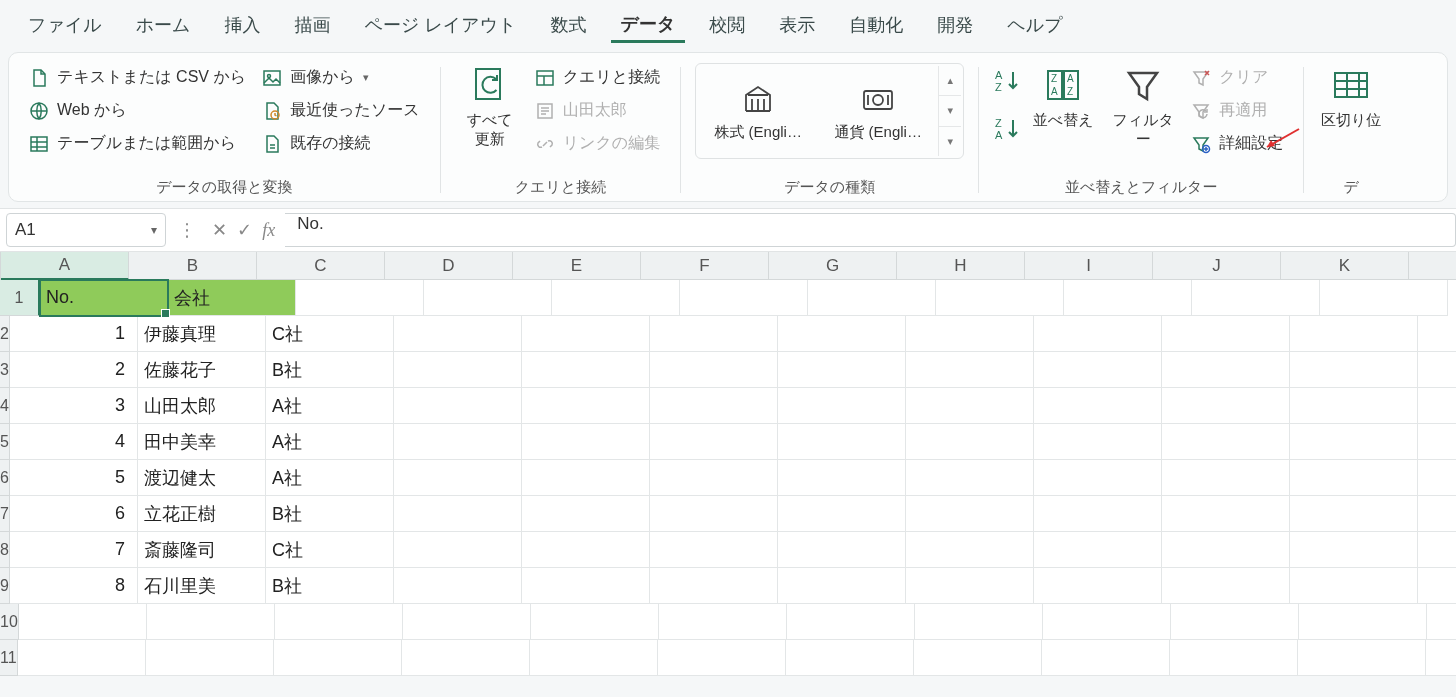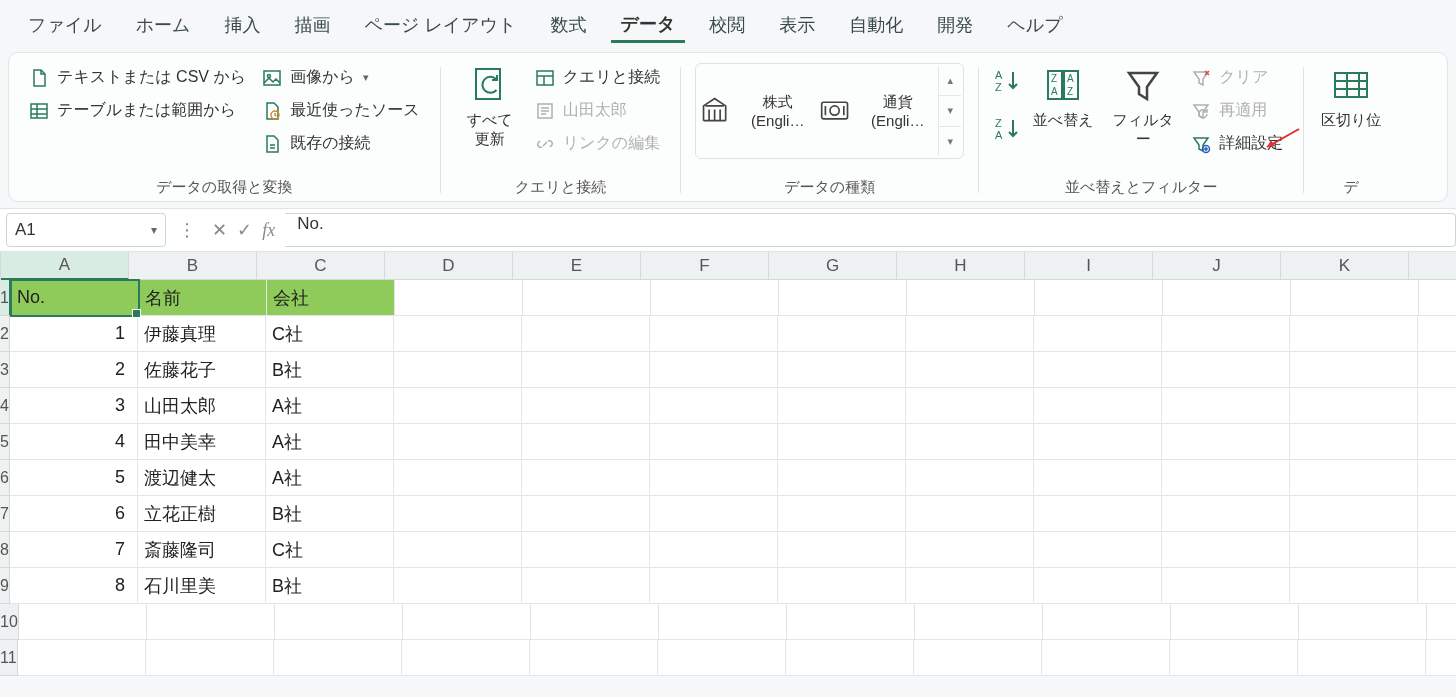--- a/index.html
+++ b/index.html
@@ -101,21 +101,21 @@
   .gallery {
     display: flex;
     align-items: center;
     border: 1px solid #dfe2e3;
     border-radius: 6px;
     padding: 2px;
     height: 96px;
   }
   .gallery-item {
     display: flex;
-    flex-direction: row;
+    flex-direction: column;
     align-items: center;
     justify-content: center;
     width: 120px;
     height: 90px;
     cursor: pointer;
     gap: 6px;
   }
   .gallery-item .ic { width: 36px; height: 36px; color:#444; }
   .gallery-item .lbl { font-size: 15px; text-align: center; }
   .gallery-spin {
@@ -283,20 +283,27 @@
 
   <div class="ribbon-group">
     <div class="group-content">
       <div class="stacked">
         <div class="small-btn">
           <span class="ic"><svg viewBox="0 0 20 20" fill="none" stroke="currentColor" stroke-width="1.5">
                 <path d="M5 2h7l4 4v12H5z"></path>
                 <path d="M12 2v4h4"></path>
               </svg></span>
           <span>テキストまたは CSV から</span>
+        </div>
+        <div class="small-btn">
+          <span class="ic"><svg viewBox="0 0 20 20" fill="none" stroke="currentColor" stroke-width="1.5">
+                <circle cx="10" cy="10" r="8"></circle>
+                <path d="M2 10h16M10 2c3 4 3 12 0 16M10 2c-3 4-3 12 0 16"></path>
+              </svg></span>
+          <span>Web から</span>
         </div>
         <div class="small-btn">
           <span class="ic"><svg viewBox="0 0 20 20" fill="none" stroke="currentColor" stroke-width="1.5">
                 <rect x="2" y="3" width="16" height="14"></rect>
                 <path d="M2 8h16M2 13h16M8 3v14"></path>
               </svg></span>
           <span>テーブルまたは範囲から</span>
         </div>
       </div>
       <div class="stacked">
@@ -513,21 +520,20 @@
       <div class="col-h">H</div>
       <div class="col-h">I</div>
       <div class="col-h">J</div>
       <div class="col-h">K</div>
       <div class="col-h">L</div>
     </div>
   <div id="grid-body">
       <div class="row">
         <div class="row-h sel">1</div>
         <div class="cell hdr active">No.</div>
-        <div class="cell hdr">名前</div>
         <div class="cell hdr">会社</div>
         <div class="cell"></div>
         <div class="cell"></div>
         <div class="cell"></div>
         <div class="cell"></div>
         <div class="cell"></div>
         <div class="cell"></div>
         <div class="cell"></div>
         <div class="cell"></div>
         <div class="cell"></div>

